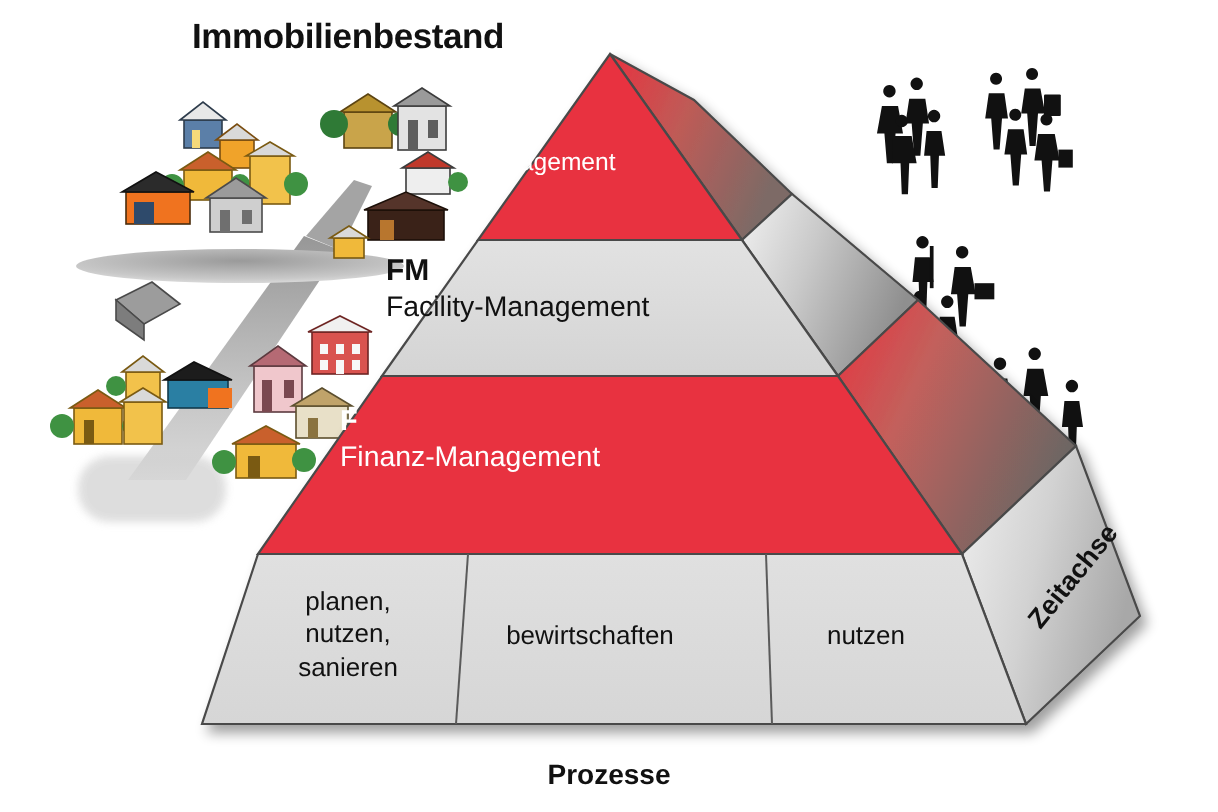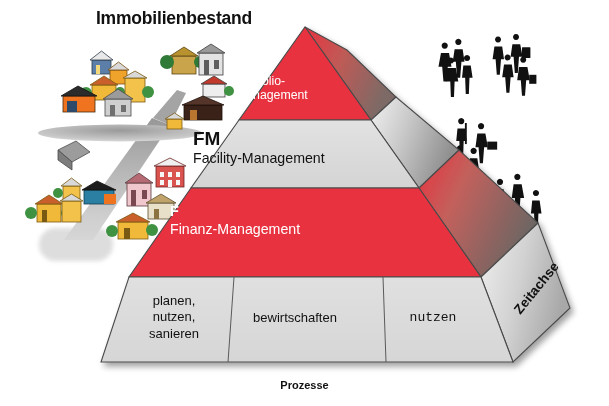--- a/index.html
+++ b/index.html
@@ -33,21 +33,21 @@
   }
   #hdr-left  { left: 64px;  top: 8px; width: 220px; }
   #hdr-right { left: 381px; top: 8px; width: 226px; }
 
   #prozesse-label {
     position: absolute;
     left: 0; top: 379px;
     width: 609px;
     text-align: center;
     font-weight: bold;
-    font-size: 11px;
+    font-size: 14px;
     color: #111111;
   }
   #zeitachse-label {
     position: absolute;
     left: 515px;
     top: 296px;
     width: 96px;
     font-weight: bold;
     font-size: 13.5px;
     color: #111111;
@@ -82,40 +82,40 @@
     font-size: 12.3px;
   }
   #txt-pfm .code { font-size: 13.2px; margin-bottom: 1px; }
 
   
   #txt-fm {
     left: 193px; top: 128px; width: 228px;
     color: #111111;
     font-size: 14.2px;
   }
-  #txt-fm .code { font-size: 19px; margin-bottom: 2px; }
+  #txt-fm .code { font-size: 15px; margin-bottom: 2px; }
 
   
   #txt-f {
     left: 170px; top: 203px; width: 276px;
     color: #ffffff;
     font-size: 14.2px;
   }
   #txt-f .code { font-size: 14.4px; margin-bottom: 3px; }
 
   .base-cell {
     position: absolute;
     text-align: center;
     color: #111111;
     font-size: 13px;
     line-height: 1.25;
   }
   #base-0 { left: 118px; top: 293px; width: 112px; }
   #base-1 { left: 220px; top: 310px; width: 150px; }
-  #base-2 { left: 378px; top: 310px; width: 110px; font-family: Liberation Mono, monospace; }
+  #base-2 { left: 378px; top: 310px; width: 110px; }
 </style>
 </head>
 <body>
 
 <div id="stage">
 
   <svg id="pyr" viewBox="0 0 609 406">
     <defs>
 
       <linearGradient id="gRedSide" x1="0" y1="0" x2="1" y2="0.45">
@@ -356,21 +356,20 @@
       <line x1="234" y1="277" x2="228" y2="362" stroke="#5a5a5a" stroke-width="1"></line>
       <line x1="383" y1="277" x2="386" y2="362" stroke="#5a5a5a" stroke-width="1"></line>
     </g>
   </svg>
 
   <div class="hdr" id="hdr-left">Immobilienbestand</div>
 
 
   <div class="tier-text" id="txt-pfm">
     <span class="code">PFM</span>
-    <span class="name">Portfolio-</span>
     <span class="name">Management</span>
   </div>
 
   <div class="tier-text" id="txt-fm">
     <span class="code">FM</span>
     <span class="name">Facility-Management</span>
   </div>
 
   <div class="tier-text" id="txt-f">
     <span class="code">F</span>

